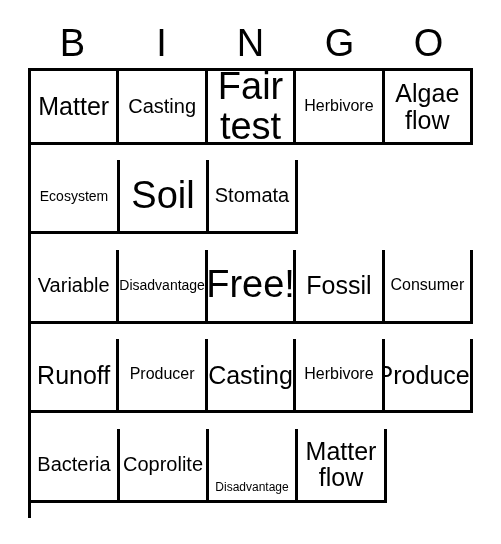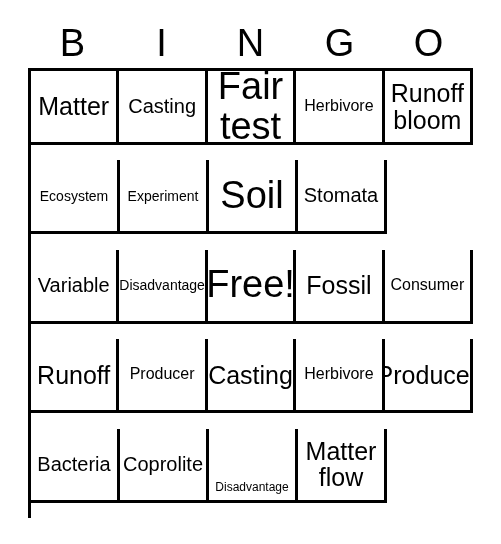--- a/index.html
+++ b/index.html
@@ -109,30 +109,27 @@
       <div class="cell">
           <span class="cell-text fs-md">Casting</span>
         </div>
       <div class="cell">
           <span class="cell-text fs-xl">Fair test</span>
         </div>
       <div class="cell">
           <span class="cell-text fs-sm">Herbivore</span>
         </div>
       <div class="cell">
-          <span class="cell-text fs-lg">Runoff bloom</span>
+          <span class="cell-text fs-lg">Algae flow</span>
         </div>
     </div>
 
     <div class="grid-row">
       <div class="cell">
           <span class="cell-text fs-xs">Ecosystem</span>
-        </div>
-      <div class="cell">
-          <span class="cell-text fs-xs">Experiment</span>
         </div>
       <div class="cell">
           <span class="cell-text fs-xl">Soil</span>
         </div>
       <div class="cell">
           <span class="cell-text fs-md">Stomata</span>
         </div>
     </div>
 
     <div class="grid-row">

